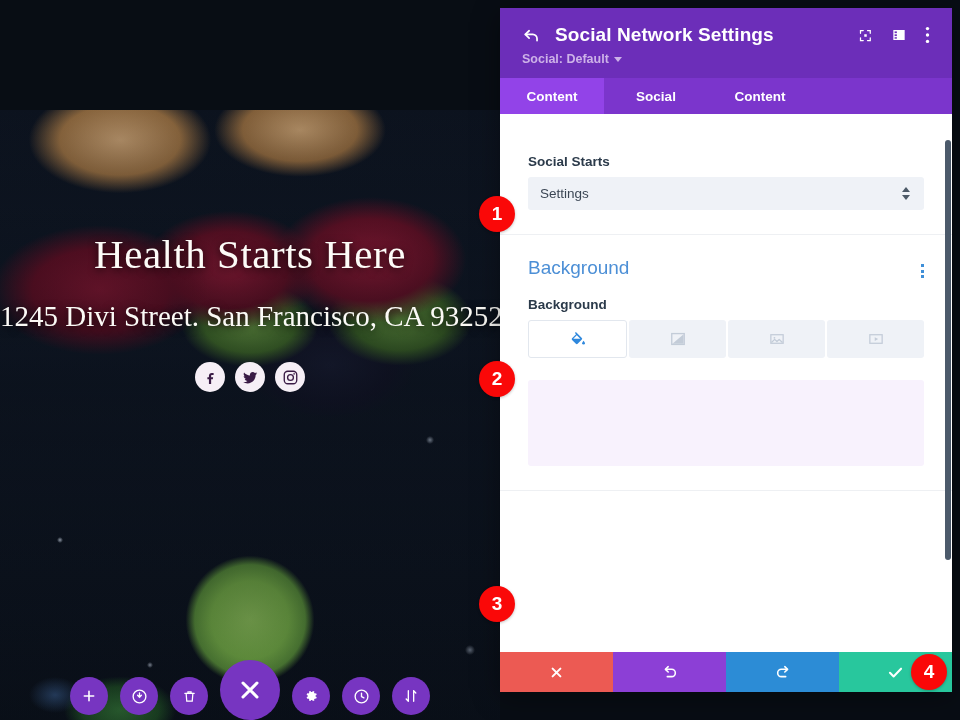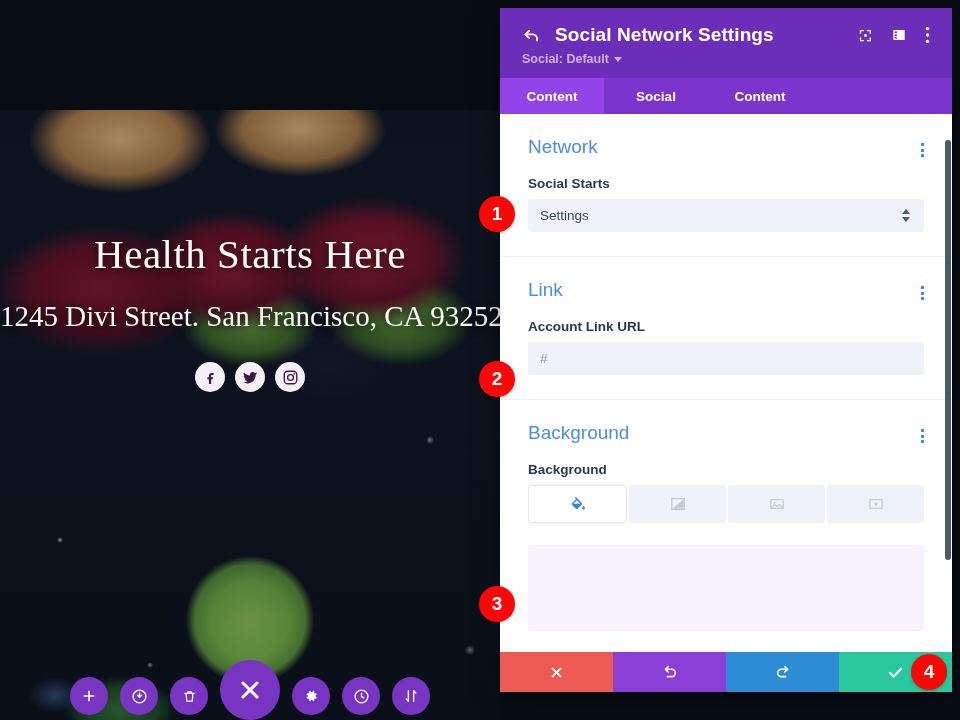--- a/index.html
+++ b/index.html
@@ -293,50 +293,30 @@
     <div class="tabs">
       <div class="tab active">Content</div>
       <div class="tab">Social</div>
       <div class="tab">Content</div>
     </div>
 
     <div class="modal-body">
       <div class="scroll-area">
 
         <div class="section">
-          <div class="section-head">
-            <div class="section-title">Network</div>
-            <div class="kebab">
-                <i></i>
-                <i></i>
-                <i></i>
-              </div>
-          </div>
           <div class="field-label">Social Starts</div>
           <div class="select-box">
             <span class="select-value">Settings</span>
             <span class="spinner">
                 <span class="up"></span>
                 <span class="dn"></span>
               </span>
           </div>
         </div>
 
-        <div class="section">
-          <div class="section-head">
-            <div class="section-title">Link</div>
-            <div class="kebab">
-                <i></i>
-                <i></i>
-                <i></i>
-              </div>
-          </div>
-          <div class="field-label">Account Link URL</div>
-          <div class="text-input">#</div>
-        </div>
 
         <div class="section">
           <div class="section-head">
             <div class="section-title">Background</div>
             <div class="kebab">
                 <i></i>
                 <i></i>
                 <i></i>
               </div>
           </div>

